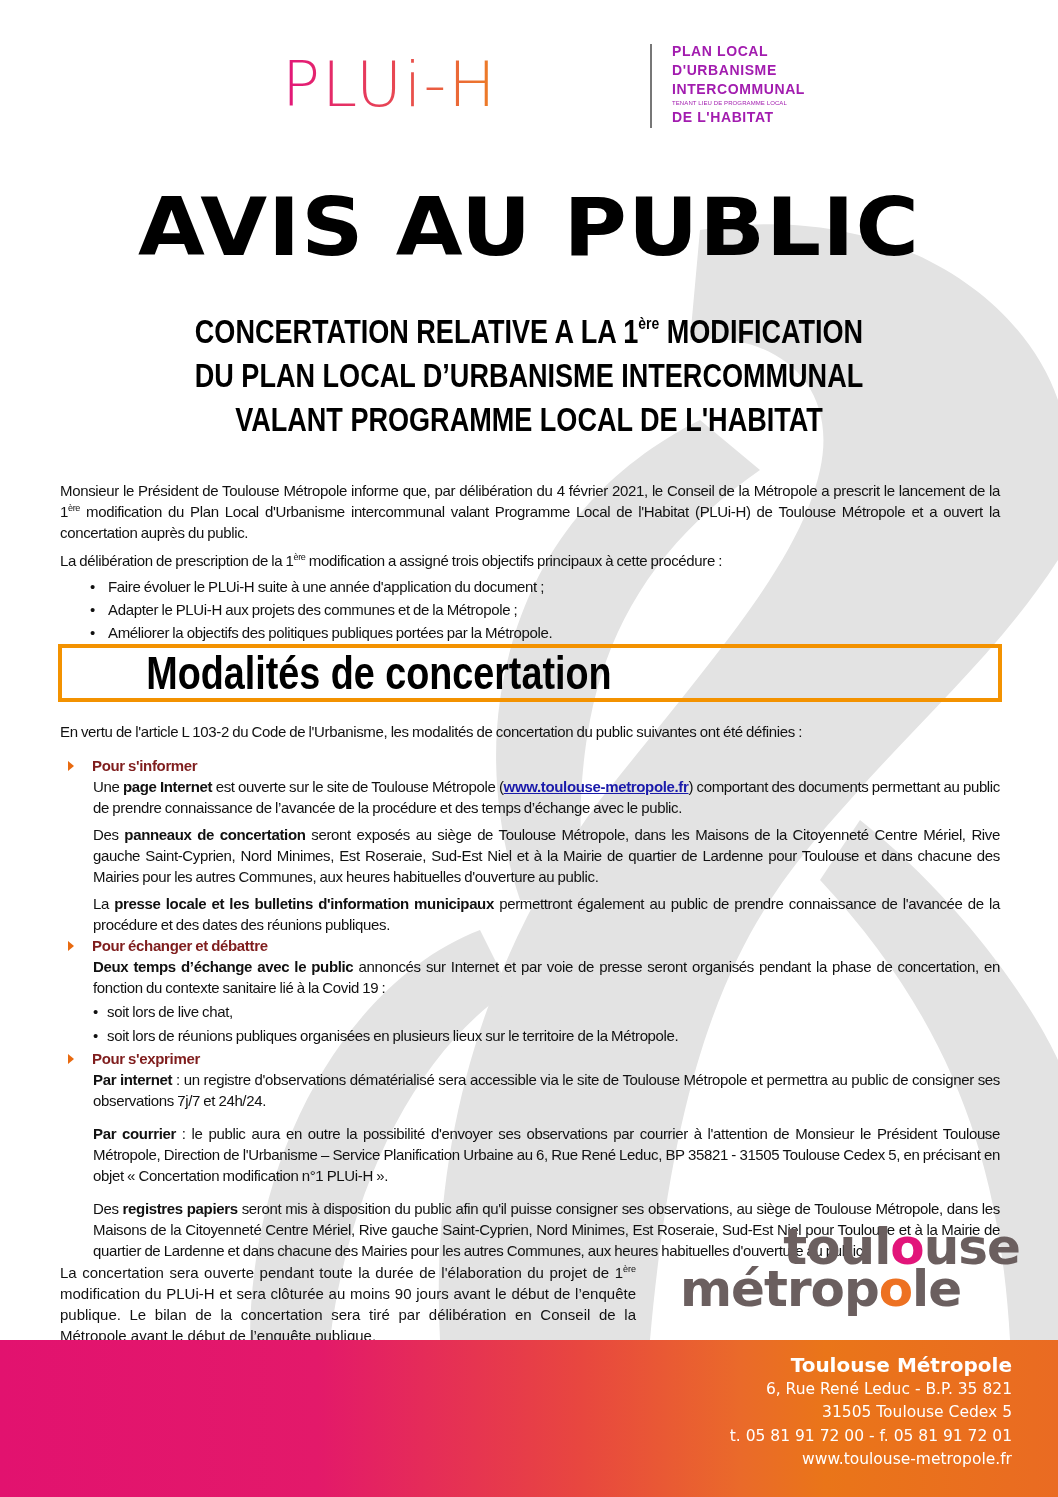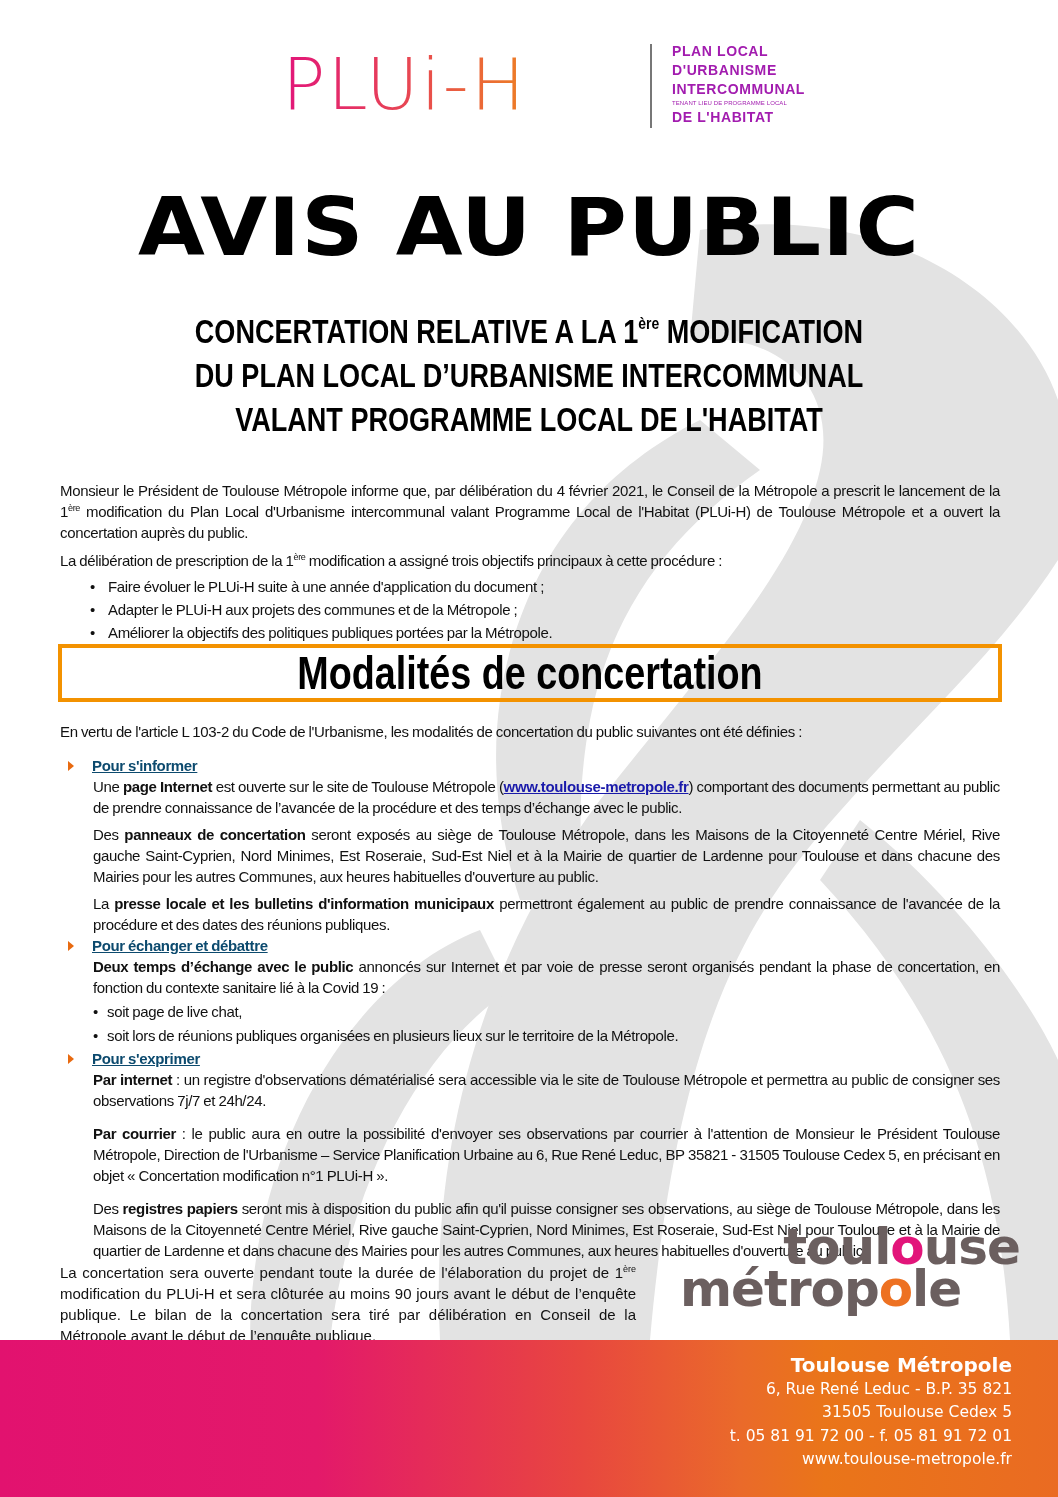--- a/index.html
+++ b/index.html
@@ -6,21 +6,21 @@
   body {
     width: 1058px; height: 1497px; position: relative; overflow: hidden;
     background: #ffffff; font-family: "Liberation Sans", sans-serif; color: #111;
   }
   .bg-shape { position: absolute; left: 0; top: 0; width: 1058px; height: 1340px; z-index: 0; }
   .content { position: absolute; left: 0; top: 0; width: 1058px; height: 1497px; z-index: 1; }
 
   
   .plui-logo { position: absolute; left: 282px; top: 36px; height: 96px; display: flex; align-items: center; }
   .plui-word {
-    font-family: "DejaVu Sans", sans-serif; font-weight: 200; font-size: 72px; letter-spacing: 2px;
+    font-family: "DejaVu Sans", sans-serif; font-weight: 200; font-size: 63px; letter-spacing: 2px;
     line-height: 1;
     background: linear-gradient(90deg, #e2157a 0%, #e84a50 55%, #ed7f24 100%);
     -webkit-background-clip: text; background-clip: text; color: transparent;
     -webkit-text-stroke: 0px;
   }
   .plui-divider { position: absolute; left: 368px; top: 8px; width: 2px; height: 84px; background: #777; }
   .plui-sub { position: absolute; left: 390px; top: 6px; width: 200px; color: #a21caf; font-weight: bold; }
   .plui-sub .l { font-size: 14px; line-height: 19px; letter-spacing: 0.6px; white-space: nowrap; }
   .plui-sub .tiny { font-size: 6px; line-height: 9px; font-weight: normal; letter-spacing: 0.1px; }
 
@@ -46,30 +46,30 @@
   .cond { letter-spacing: -0.35px; word-spacing: -0.5px; }
 
   .intro { top: 480px; }
   .intro p + p { margin-top: 7px; }
   ul.obj { list-style: none; margin: 4px 0 0 0; padding: 0 0 0 30px; }
   ul.obj li { position: relative; padding-left: 18px; line-height: 23px; }
   ul.obj li::before { content: "\2022"; position: absolute; left: 0; top: 0; font-size: 15px; }
 
   .section-box {
     position: absolute; left: 58px; top: 644px; width: 944px; height: 58px;
-    border: 4px solid #f39200; box-sizing: border-box; text-align: center;
+    border: 4px solid #f39200; box-sizing: border-box; text-align: left;
   }
   .section-box h2 {
     margin: 0; font-family: "Liberation Sans", sans-serif; font-weight: bold; font-size: 46px; line-height: 50px;
     color: #000; transform: scaleX(0.82); transform-origin: center;
   }
 
   .modal { top: 721px; }
   .modal .lead { margin-bottom: 13px; }
-  .mhead { position: relative; color: #0c4a6e; font-weight: bold; padding-left: 32px; line-height: 21px; text-decoration: underline; }
+  .mhead { position: relative; color: #7f1d1d; font-weight: bold; padding-left: 32px; line-height: 21px; }
   .mhead .arrow { position: absolute; left: 8px; top: 6px; width: 0; height: 0;
     border-top: 5px solid transparent; border-bottom: 5px solid transparent; border-left: 6px solid #e86a10; }
   .mpara { padding-left: 33px; margin-top: 2px; }
   .mpara + .mpara { margin-top: 6px; }
   .mpara a { color: #1a1aaa; font-weight: bold; text-decoration: underline; }
   ul.chat { list-style: none; margin: 2px 0 0 0; padding: 0 0 0 33px; }
   ul.chat li { position: relative; padding-left: 14px; line-height: 24px; }
   ul.chat li::before { content: "\2022"; position: absolute; left: 0; top: 0; }
 
   .closing {
@@ -153,21 +153,21 @@
     <p class="mpara"><span>Une </span><b>page Internet</b><span> est ouverte sur le site de Toulouse Métropole (</span><a>www.toulouse-metropole.fr</a><span>) comportant des documents permettant au public de prendre connaissance de l’avancée de la procédure et des temps d’échange avec le public.</span></p>
     <p class="mpara"><span>Des </span><b>panneaux de concertation</b><span> seront exposés au siège de Toulouse Métropole, dans les Maisons de la Citoyenneté Centre Mériel, Rive gauche Saint-Cyprien, Nord Minimes, Est Roseraie, Sud-Est Niel et à la Mairie de quartier de Lardenne pour Toulouse et dans chacune des Mairies pour les autres Communes, aux heures habituelles d'ouverture au public.</span></p>
     <p class="mpara"><span>La </span><b>presse locale et les bulletins d'information municipaux</b><span> permettront également au public de prendre connaissance de l'avancée de la procédure et des dates des réunions publiques.</span></p>
 
     <div class="mhead">
       <span class="arrow"></span>
       <span>Pour échanger et débattre</span>
     </div>
     <p class="mpara"><b>Deux temps d’échange avec le public</b><span> annoncés sur Internet et par voie de presse seront organisés pendant la phase de concertation, en fonction du contexte sanitaire lié à la Covid 19 :</span></p>
     <ul class="chat">
-      <li>soit page de live chat,</li>
+      <li>soit lors de live chat,</li>
       <li>soit lors de réunions publiques organisées en plusieurs lieux sur le territoire de la Métropole.</li>
     </ul>
 
     <div class="mhead">
       <span class="arrow"></span>
       <span>Pour s'exprimer</span>
     </div>
     <p class="mpara"><b>Par internet</b><span> : un registre d'observations dématérialisé sera accessible via le site de Toulouse Métropole et permettra au public de consigner ses observations 7j/7 et 24h/24.</span></p>
     <p class="mpara" style="margin-top:12px"><b>Par courrier</b><span> : le public aura en outre la possibilité d'envoyer ses observations par courrier à l'attention de Monsieur le Président Toulouse Métropole, Direction de l'Urbanisme – Service Planification Urbaine au 6, Rue René Leduc, BP 35821 - 31505 Toulouse Cedex 5, en précisant en objet « Concertation modification n°1 PLUi-H ».</span></p>
     <p class="mpara" style="margin-top:12px"><span>Des </span><b>registres papiers</b><span> seront mis à disposition du public afin qu'il puisse consigner ses observations, au siège de Toulouse Métropole, dans les Maisons de la Citoyenneté Centre Mériel, Rive gauche Saint-Cyprien, Nord Minimes, Est Roseraie, Sud-Est Niel pour Toulouse et à la Mairie de quartier de Lardenne et dans chacune des Mairies pour les autres Communes, aux heures habituelles d'ouverture au public.</span></p>

